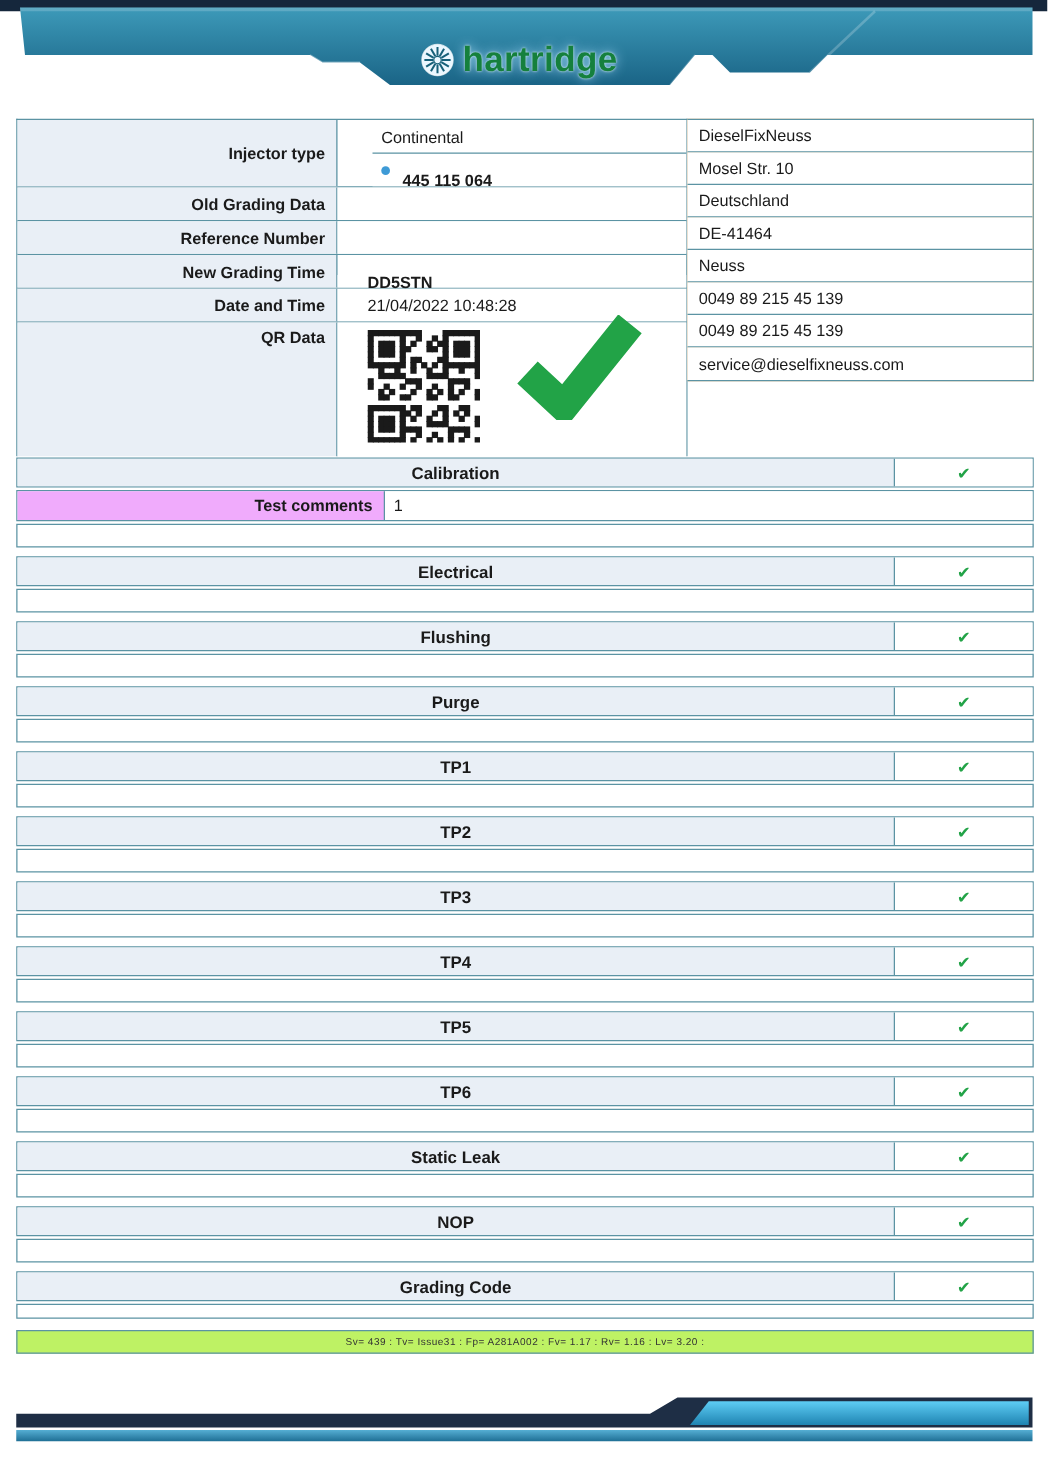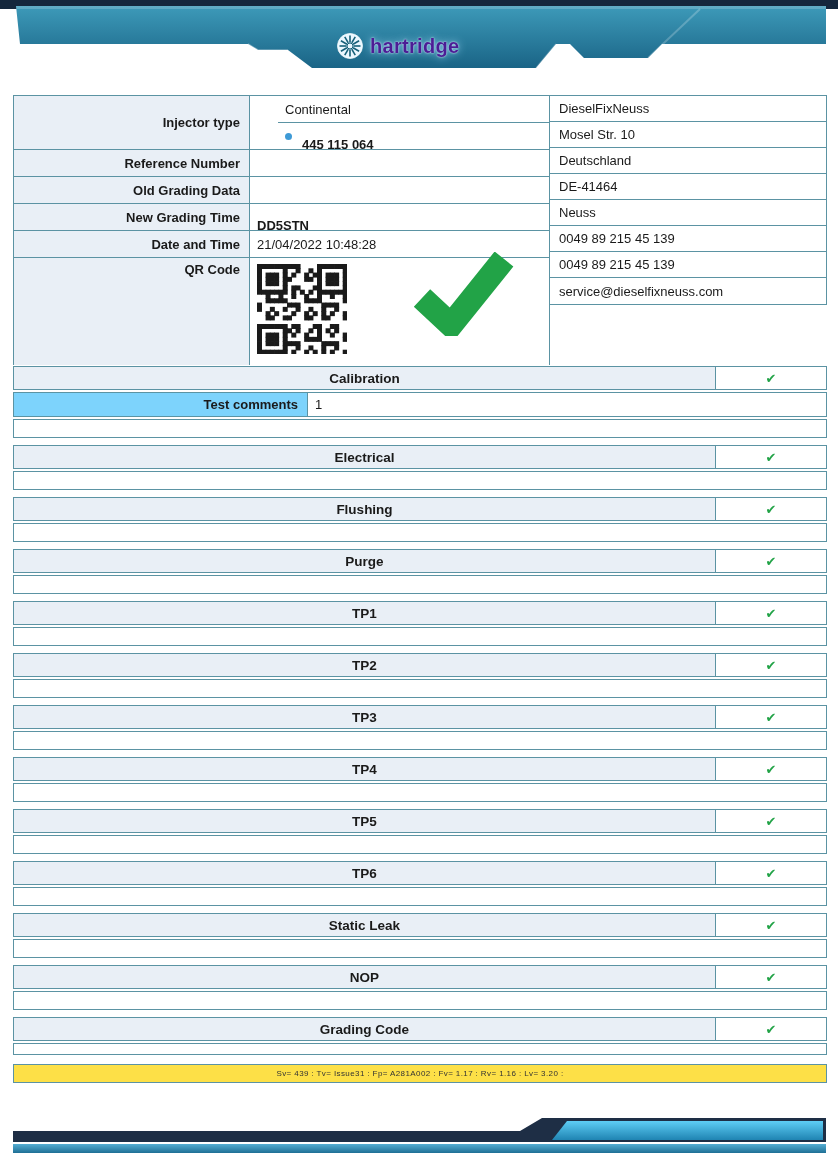--- a/index.html
+++ b/index.html
@@ -8,35 +8,35 @@
     width: 838px; height: 1170px; position: relative; overflow: hidden;
     font-family: "Liberation Sans", "DejaVu Sans", sans-serif;
     color: #1a1a1a;
   }
   .page { position: relative; width: 838px; height: 1170px; }
 
   
   .banner { position: absolute; top: 0; left: 0; width: 838px; height: 88px; }
   .logo { position: absolute; left: 336px; top: 32px; display: flex; align-items: center; gap: 6px; }
   .logo .brand {
-    color: #4c1d95; font-size: 20px; font-weight: bold; letter-spacing: .3px;
+    color: #15803d; font-size: 28px; font-weight: bold; letter-spacing: .3px;
     text-shadow: 0 0 9px rgba(170,225,255,.95), 0 0 2px #ffffff;
   }
 
   
   .info { position: absolute; top: 95px; left: 13px; width: 814px; display: flex; align-items: flex-start; }
   .left-table { width: 537px; border: 1px solid #5b93a3; border-bottom: none; background:#fff; }
   .lrow { display: flex; border-bottom: 1px solid #5b93a3; }
   .lrow:last-child { border-bottom: none; }
   .lab {
-    width: 236px; background: #e9eff6; border-right: 1px solid #5b93a3;
+    width: 256px; background: #e9eff6; border-right: 1px solid #5b93a3;
     display: flex; align-items: center; justify-content: flex-end;
     padding-right: 9px; font-weight: bold; font-size: 13px;
   }
-  .val { flex: 1; background: #fff; display: flex; align-items: center; padding-left: 7px; font-size: 13px; }
+  .val { flex: 1; background: #fff; display: flex; align-items: center; padding-left: 24px; font-size: 13px; }
   .h27 { height: 27px; }
   .h54 { height: 54px; }
   .valcol { flex: 1; display: flex; flex-direction: column; padding-left: 28px; }
   .vline { height: 27px; display: flex; align-items: center; padding-left: 7px; font-size: 13px; background:#fff; }
   .vline + .vline { border-top: 1px solid #5b93a3; }
   .bullet { width: 7px; height: 7px; border-radius: 50%; background: #3e9ad6; margin-right: 10px; flex: 0 0 auto; }
   .bold { font-weight: bold; margin-top: 16px; }
   .qrrow { height: 107px; }
   .qrlab { align-items: flex-start; padding-top: 4px; }
   .qrval { align-items: flex-start; padding-top: 4px; }
@@ -53,32 +53,32 @@
   .sec-header { display: flex; height: 24px; border: 1px solid #5b93a3; margin-bottom: 2px; }
   .sec-label {
     flex: 1; background: #e9eff6; border-right: 1px solid #5b93a3;
     display: flex; align-items: center; justify-content: center;
     font-weight: bold; font-size: 13.5px;
   }
   .sec-check { width: 110px; background: #fff; display: flex; align-items: center; justify-content: center; }
   .check-glyph { color: #22a347; font-size: 13px; font-weight: bold; line-height: 1; }
   .comment-row { display: flex; height: 25px; border: 1px solid #5b93a3; margin-bottom: 2px; }
   .c-lab {
-    width: 294px; background: #7dd3fc; border-right: 1px solid #5b93a3;
+    width: 294px; background: #f0abfc; border-right: 1px solid #5b93a3;
     display: flex; align-items: center; justify-content: flex-end;
     padding-right: 9px; font-weight: bold; font-size: 13px;
   }
   .c-val { flex: 1; background: #fff; display: flex; align-items: center; padding-left: 7px; font-size: 13px; }
   .empty-row { height: 19px; border: 1px solid #5b93a3; background: #fff; margin-bottom: 7px; }
   .section.last .empty-row { height: 12px; margin-bottom: 0; }
 
   
   .footer-box {
     position: absolute; top: 1064px; left: 13px; width: 814px; height: 19px;
-    border: 1px solid #5b93a3; background: #fde047;
+    border: 1px solid #5b93a3; background: #bef264;
     display: flex; align-items: center; justify-content: center;
   }
   .footer-box span { font-size: 8px; color: #333; letter-spacing: .4px; }
 
   .bottom-banner { position: absolute; top: 1102px; left: 0; width: 838px; height: 54px; }
 </style>
 </head>
 <body>
 
 <div class="page">
@@ -128,37 +128,37 @@
         <div class="lab">Injector type</div>
         <div class="valcol">
           <div class="vline">Continental</div>
           <div class="vline">
             <span class="bullet"></span>
             <span class="bold">445 115 064</span>
           </div>
         </div>
       </div>
       <div class="lrow h27">
+        <div class="lab">Old Grading Data</div>
+        <div class="val"></div>
+      </div>
+      <div class="lrow h27">
         <div class="lab">Reference Number</div>
-        <div class="val"></div>
-      </div>
-      <div class="lrow h27">
-        <div class="lab">Old Grading Data</div>
         <div class="val"></div>
       </div>
       <div class="lrow h27">
         <div class="lab">New Grading Time</div>
         <div class="val bold">DD5STN</div>
       </div>
       <div class="lrow h27">
         <div class="lab">Date and Time</div>
         <div class="val">21/04/2022 10:48:28</div>
       </div>
       <div class="lrow qrrow">
-        <div class="lab qrlab">QR Code</div>
+        <div class="lab qrlab">QR Data</div>
         <div class="val qrval">
           <svg id="qr" width="90" height="90" viewBox="0 0 90 90">
               <rect x="0.00" y="0.00" width="5" height="5" fill="#1a1a1a"></rect>
               <rect x="4.29" y="0.00" width="5" height="5" fill="#1a1a1a"></rect>
               <rect x="8.57" y="0.00" width="5" height="5" fill="#1a1a1a"></rect>
               <rect x="12.86" y="0.00" width="5" height="5" fill="#1a1a1a"></rect>
               <rect x="17.14" y="0.00" width="5" height="5" fill="#1a1a1a"></rect>
               <rect x="21.43" y="0.00" width="5" height="5" fill="#1a1a1a"></rect>
               <rect x="25.71" y="0.00" width="5" height="5" fill="#1a1a1a"></rect>
               <rect x="30.00" y="0.00" width="5" height="5" fill="#1a1a1a"></rect>

